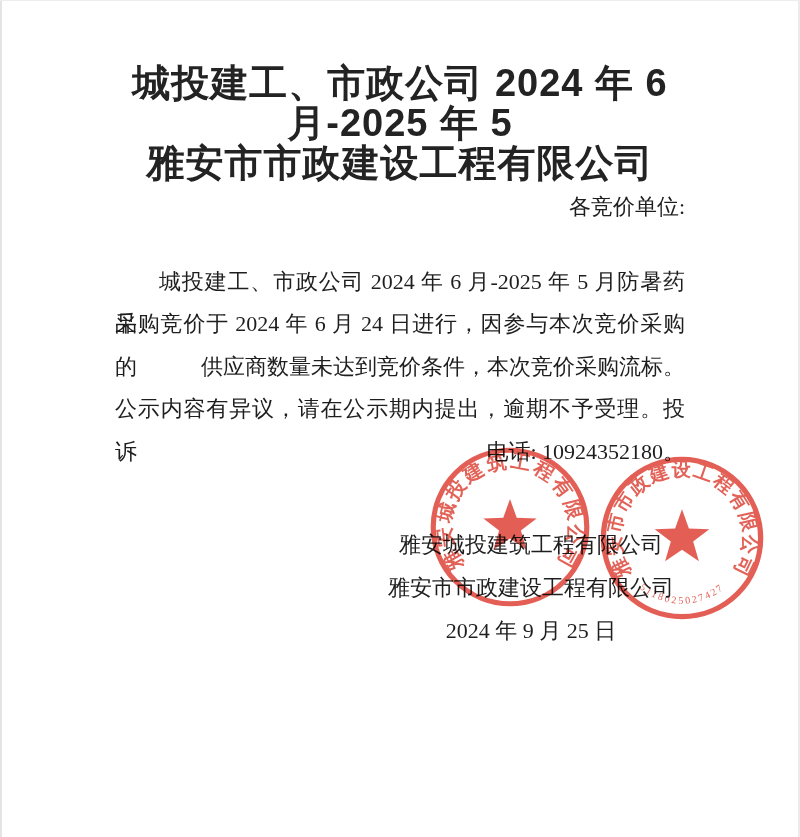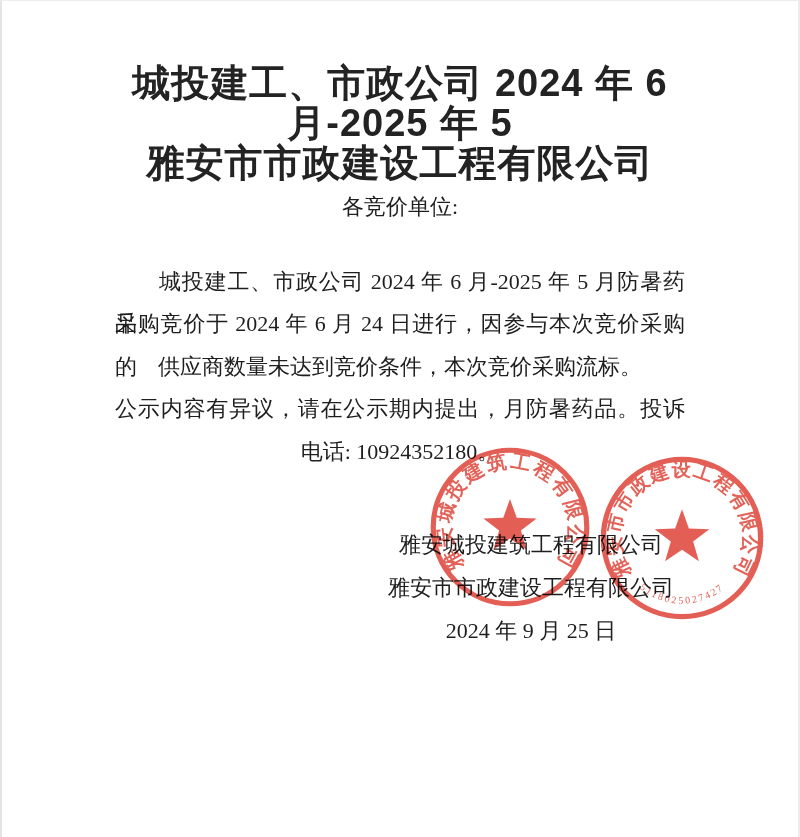--- a/index.html
+++ b/index.html
@@ -39,21 +39,21 @@
     top: 186px;
     left: 115px;
     width: 570px;
     font-size: 22px;
     color: #1e1e1e;
   }
   .line {
     height: 42.5px;
     line-height: 42.5px;
     white-space: nowrap;
-    text-align: center;
+    text-align: right;
   }
   .line.fill {
     white-space: normal;
     text-align: justify;
     text-align-last: justify;
   }
   .line.indent { text-indent: 44px; margin-top: 32px; }
 
   .sig-block {
     position: absolute;
@@ -94,21 +94,21 @@
   <div class="title-block">
     <div>城投建工、市政公司 2024 年 6 月-2025 年 5</div>
     <div>雅安市市政建设工程有限公司</div>
   </div>
 
   <div class="body-block">
     <div class="line">各竞价单位:</div>
     <div class="line fill indent">城投建工、市政公司 2024 年 6 月-2025 年 5 月防暑药品</div>
     <div class="line fill">采购竞价于 2024 年 6 月 24 日进行，因参与本次竞价采购的</div>
     <div class="line">供应商数量未达到竞价条件，本次竞价采购流标。</div>
-    <div class="line fill">公示内容有异议，请在公示期内提出，月防暑药品。投诉</div>
+    <div class="line fill">公示内容有异议，请在公示期内提出，逾期不予受理。投诉</div>
     <div class="line">电话: 10924352180。</div>
   </div>
 
   <div class="sig-block">
     <div>雅安城投建筑工程有限公司</div>
     <div>雅安市市政建设工程有限公司</div>
     <div>2024 年 9 月 25 日</div>
   </div>
 
   <div class="seal seal-left">

